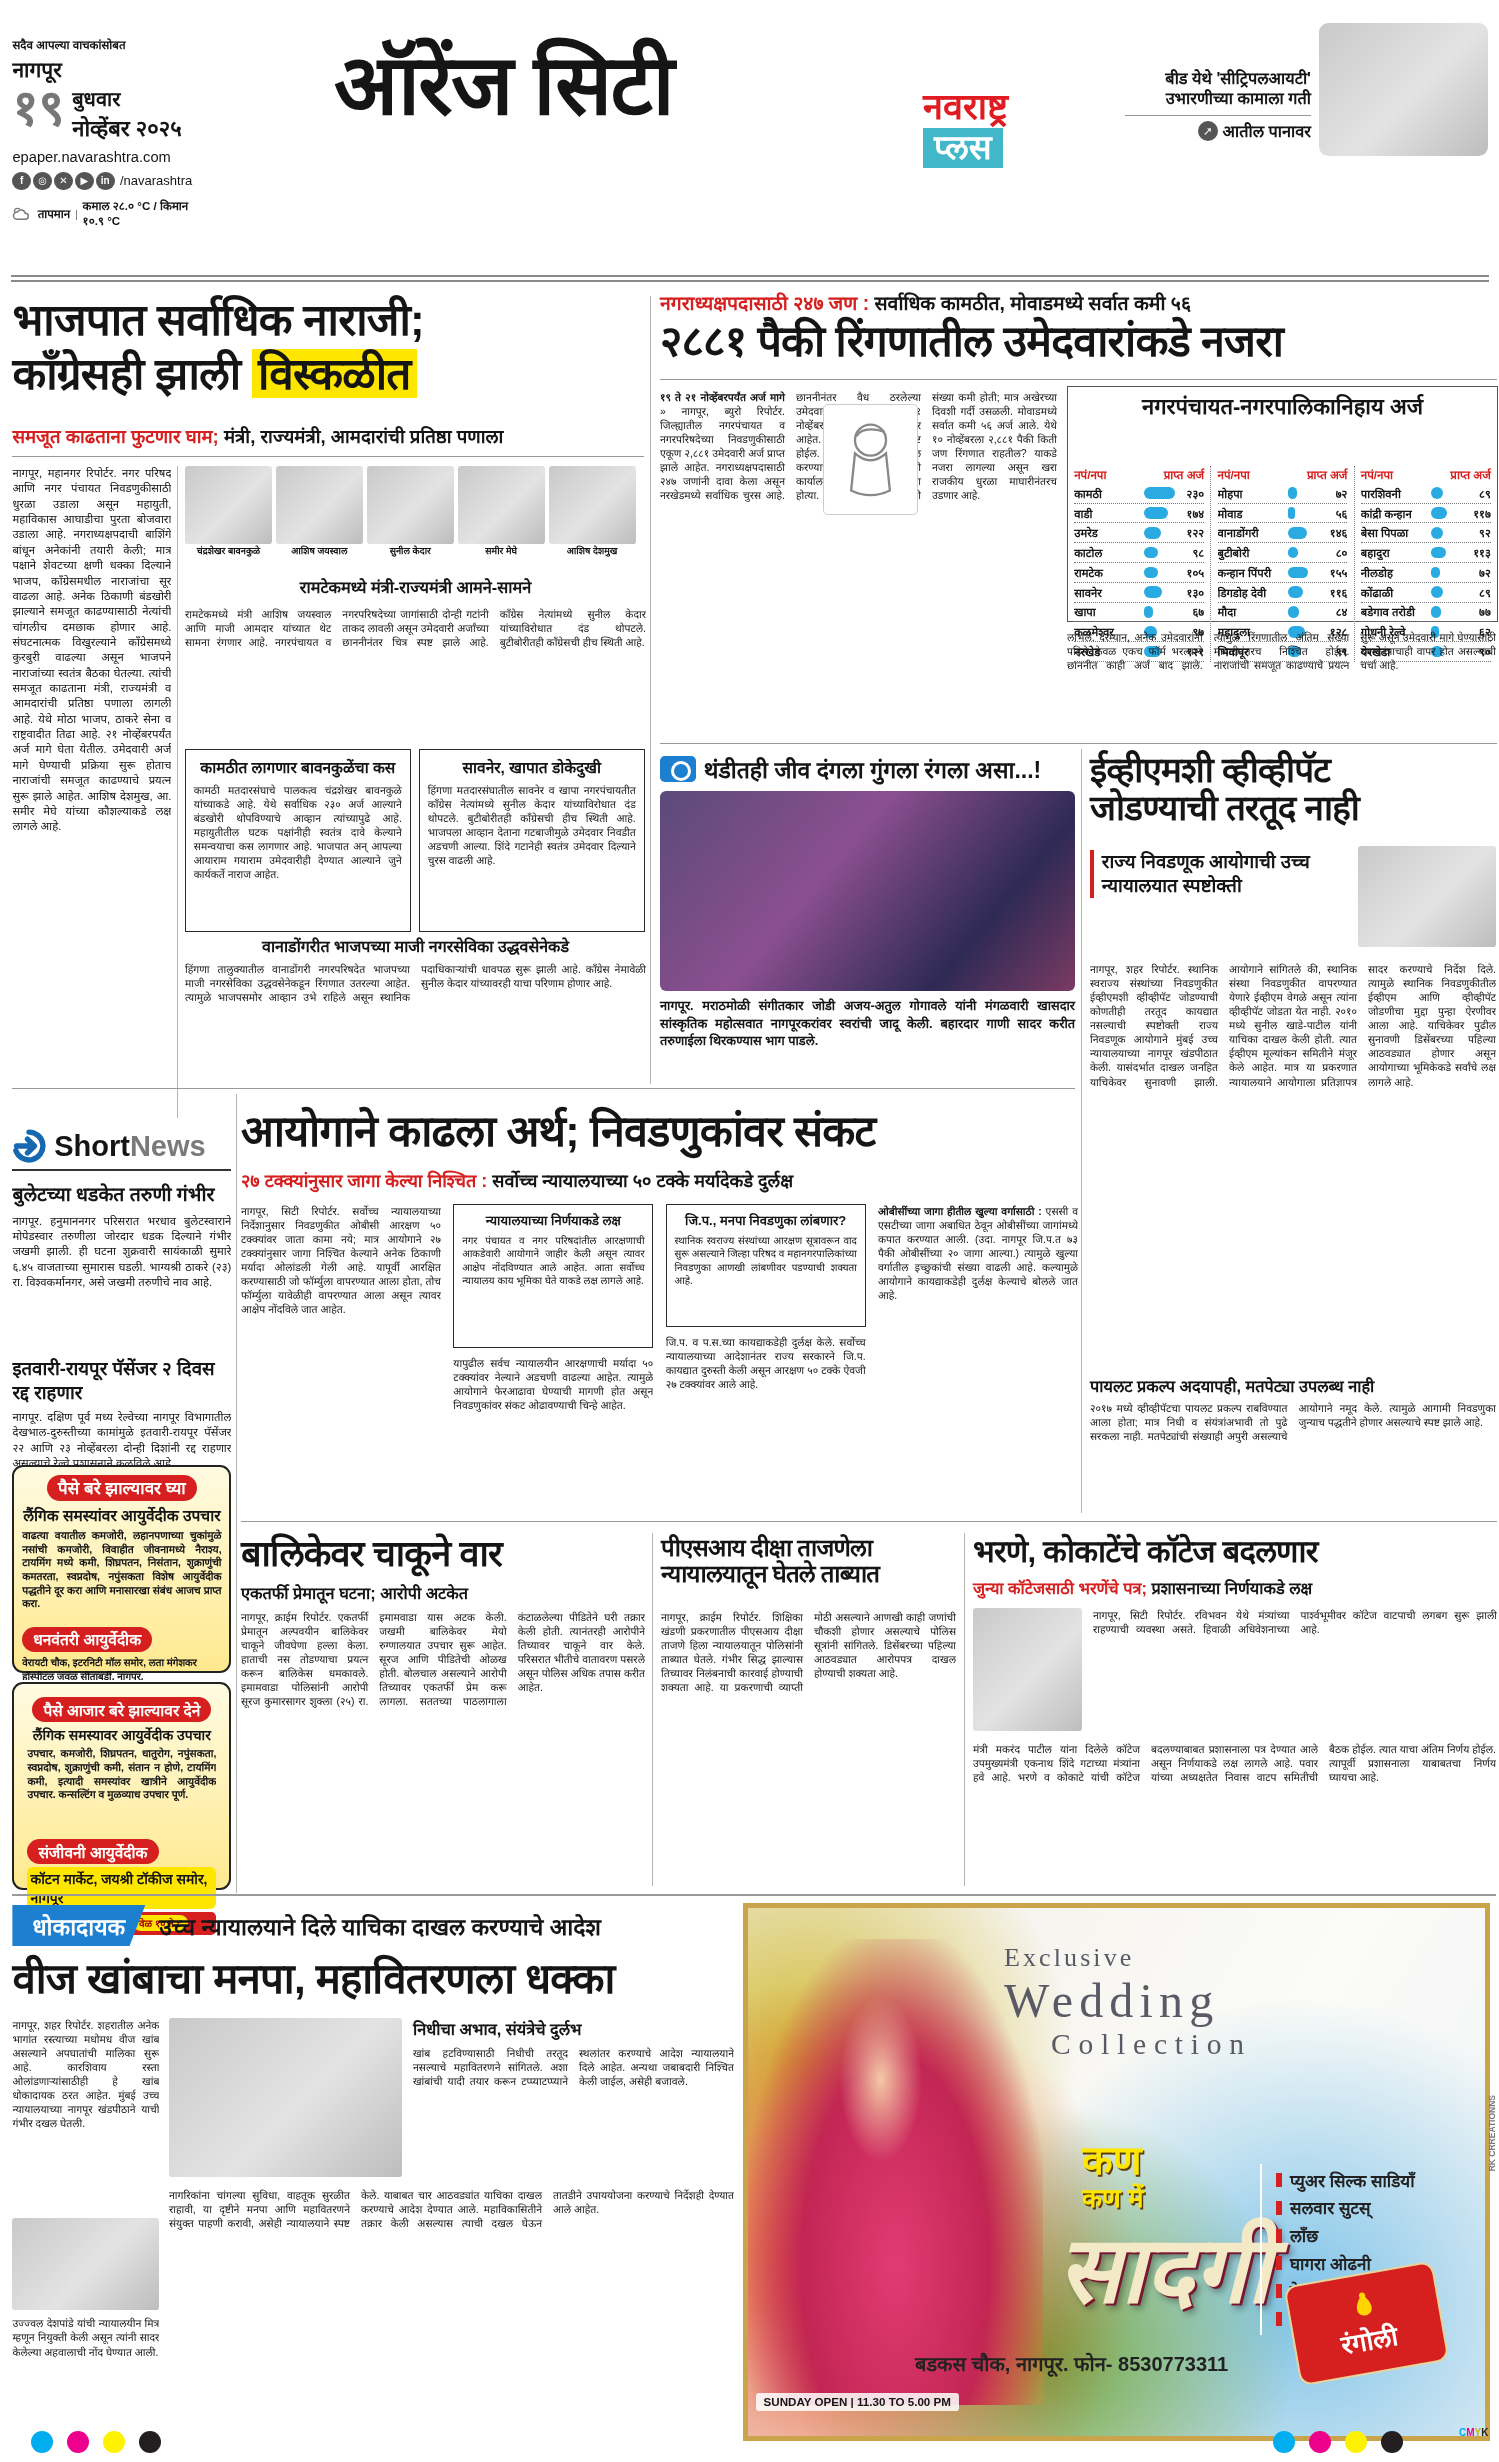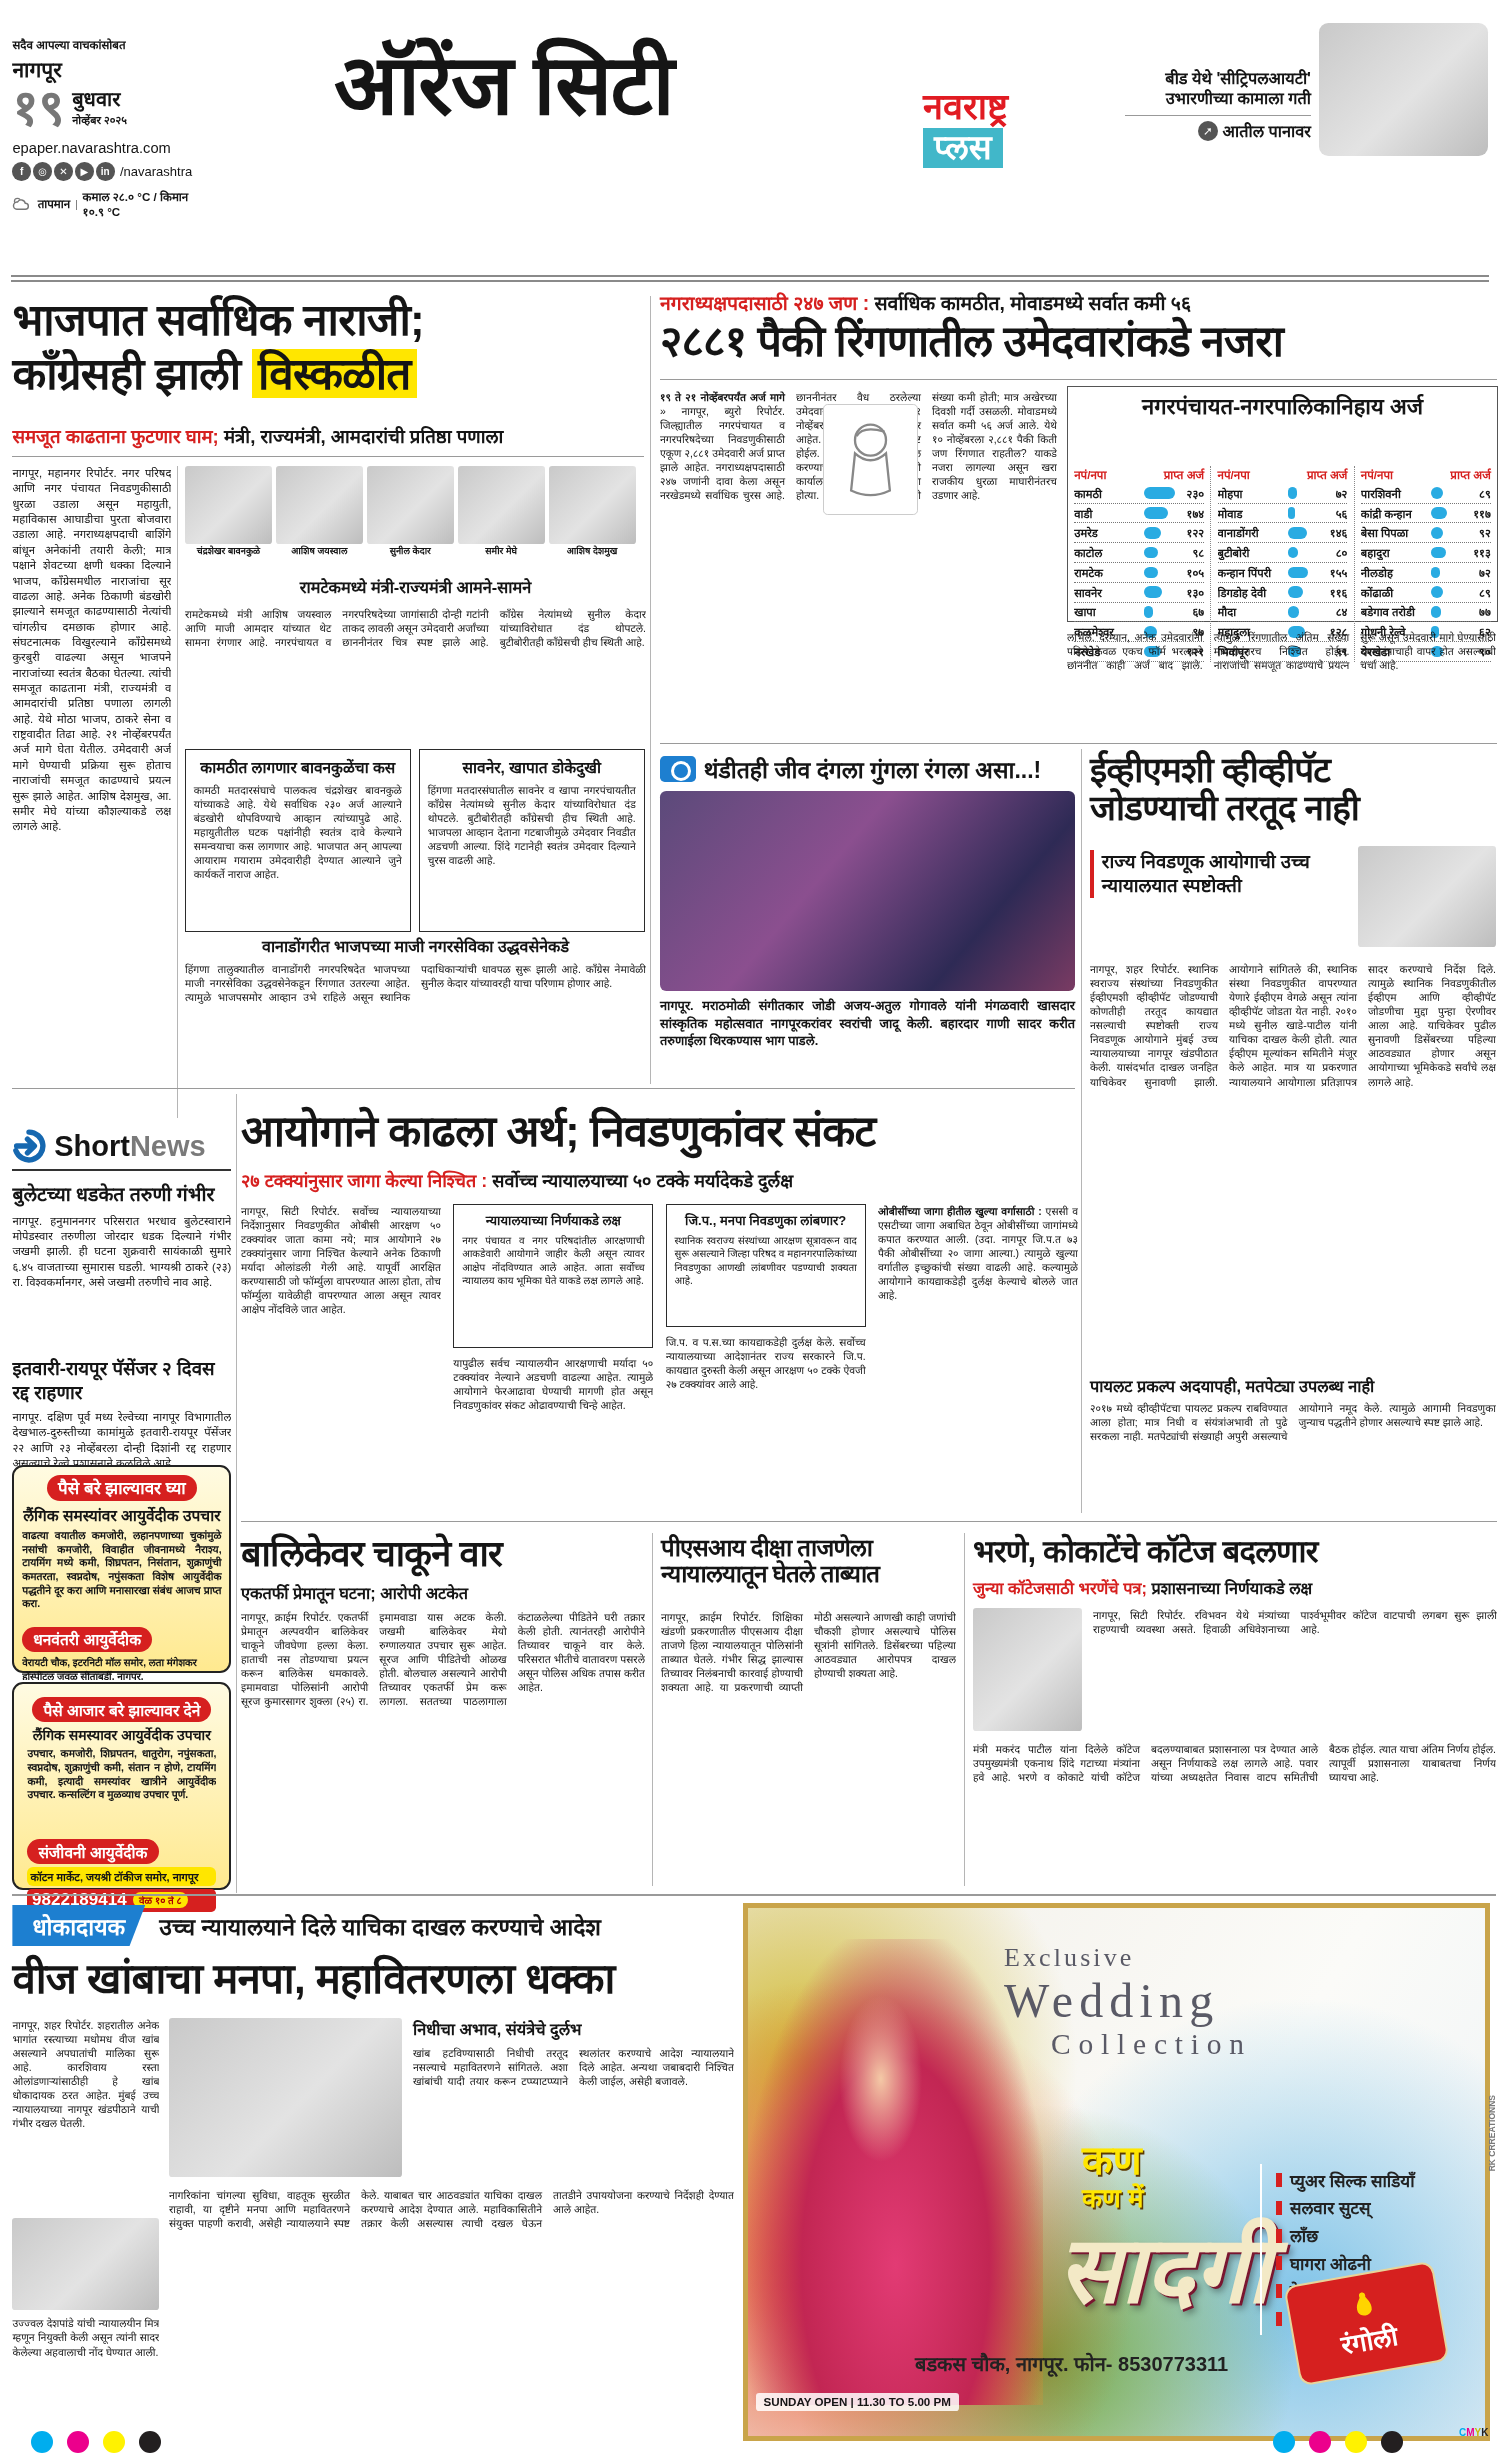--- a/index.html
+++ b/index.html
@@ -66,21 +66,21 @@
 
 <div class="page">
 
   <div class="abs" style="left:12.4px;top:37px;width:186px;">
     <div style="font-size:11.6px;font-weight:bold;">सदैव आपल्या वाचकांसोबत</div>
     <div style="font-size:21px;font-weight:900;margin-top:3.1px;">नागपूर</div>
     <div style="display:flex;align-items:flex-start;margin-top:1.6px;">
       <div style="font-size:50px;font-weight:900;color:#777;line-height:.95;">१९</div>
       <div style="margin-left:7.8px;">
         <div style="font-size:20px;font-weight:900;">बुधवार</div>
-        <div style="font-size:11px;font-weight:bold;">नोव्हेंबर २०२५</div>
+        <div style="font-size:22px;font-weight:bold;">नोव्हेंबर २०२५</div>
       </div>
     </div>
     <div style="font-size:14.7px;margin-top:7.8px;">epaper.navarashtra.com</div>
     <div style="display:flex;align-items:center;margin-top:6.2px;">
       <span class="circle-icon soc">f</span>
       <span class="circle-icon soc">◎</span>
       <span class="circle-icon soc">✕</span>
       <span class="circle-icon soc">▶</span>
       <span class="circle-icon soc">in</span>
       <span style="font-size:13px;margin-left:3.1px;">/navarashtra</span>
@@ -481,21 +481,21 @@
     <div style="margin-top:4.7px;"><span class="pill-red" style="font-size:15.5px;">धनवंतरी आयुर्वेदीक</span></div>
     <div class="b ov" style="font-size:10px;margin-top:3.1px;height:25px;">वेरायटी चौक, इटरनिटी मॉल समोर, लता मंगेशकर हॉस्पीटल जवळ सीताबर्डी, नागपूर.</div>
     <div class="red b" style="font-size:18.6px;">9850400024</div>
   </div>
 
   <div class="abs ad-yellow" style="left:12.4px;top:1682px;width:219px;height:208px;padding:13px;box-sizing:border-box;">
     <div class="c"><span class="pill-red" style="font-size:15.5px;">पैसे आजार बरे झाल्यावर देने</span></div>
     <div class="c b" style="font-size:14px;margin-top:3.1px;">लैंगिक समस्यावर आयुर्वेदीक उपचार</div>
     <div class="jt b ov" style="font-size:10.5px;line-height:1.3;height:87px;margin-top:3.1px;">उपचार, कमजोरी, शिघ्रपतन, धातुरोग, नपुंसकता, स्वप्नदोष, शुक्राणुंची कमी, संतान न होणे, टायमिंग कमी, इत्यादी समस्यांवर खात्रीने आयुर्वेदीक उपचार. कन्सल्टिंग व मुळव्याध उपचार पूर्ण.</div>
     <div style="margin-top:4.7px;"><span class="pill-red" style="font-size:15.5px;">संजीवनी आयुर्वेदीक</span></div>
-    <div class="b ov" style="font-size:11px;background:#ffe600;margin-top:3.1px;padding:1.6px 3.1px;border-radius:6px;">कॉटन मार्केट, जयश्री टॉकीज समोर, नागपूर</div>
+    <div class="b ov" style="font-size:14px;background:#ffe600;margin-top:3.1px;padding:1.6px 3.1px;border-radius:6px;">कॉटन मार्केट, जयश्री टॉकीज समोर, नागपूर</div>
     <div style="display:flex;align-items:center;gap:6.2px;background:#d6201f;color:#fff;margin-top:3.1px;padding:1.6px 4.7px;border-radius:4.7px;">
       <span class="b" style="font-size:17px;">9822189414</span>
       <span style="background:#ffe600;color:#a00;border-radius:9.3px;font-size:10px;font-weight:bold;padding:0.8px 6.2px;">वेळ १० ते ८</span>
     </div>
   </div>
 
   <div class="abs rule-h" style="left:241px;top:1521px;width:1256px;height:0.8px;"></div>
 
   <div class="abs headline" style="left:241px;top:1535px;width:404px;font-size:36px;">बालिकेवर चाकूने वार</div>
   <div class="abs b" style="left:241px;top:1582px;width:404px;font-size:16.3px;">एकतर्फी प्रेमातून घटना; आरोपी अटकेत</div>

